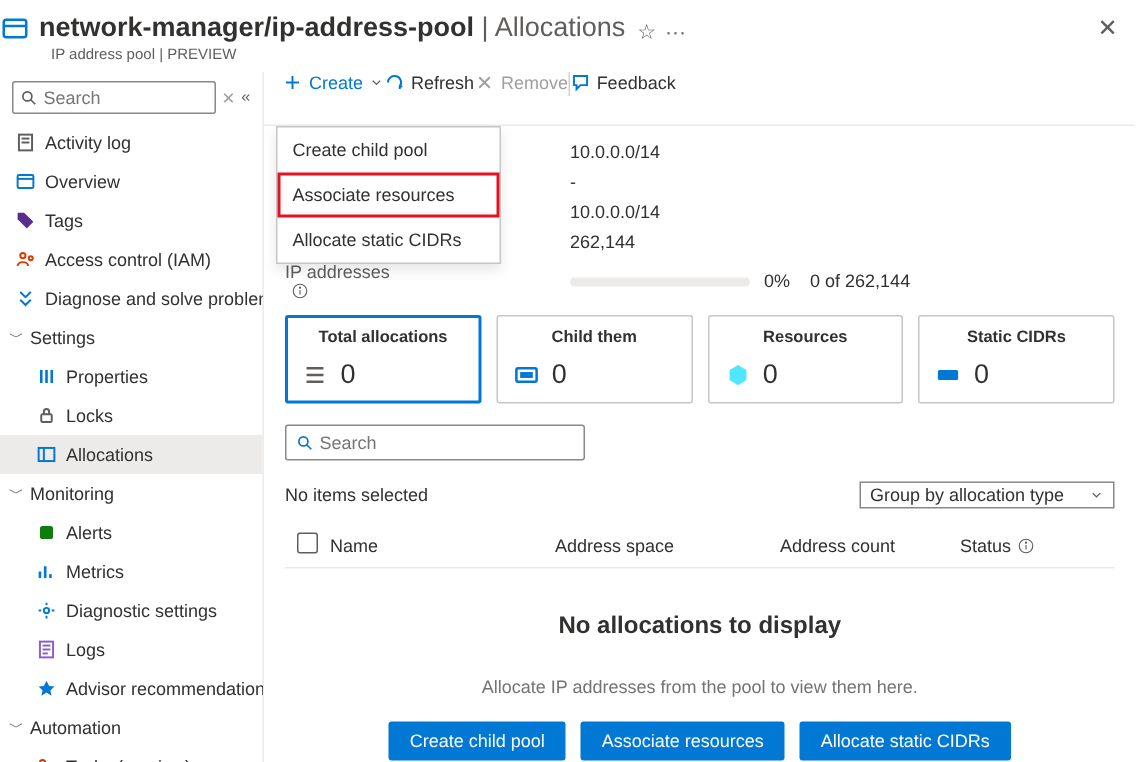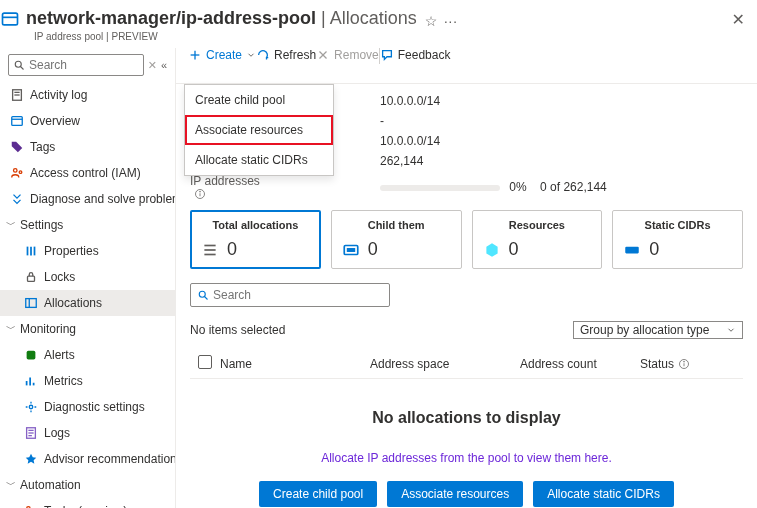--- a/index.html
+++ b/index.html
@@ -75,21 +75,21 @@
   .colheads { display: flex; align-items: center; padding: 6px 8px; border-bottom: 1px solid #edebe9; font-size: 12px; color: #323130; }
   .colheads .cb { width: 22px; }
   .colheads .c-name { width: 150px; }
   .colheads .c-addr { width: 150px; }
   .colheads .c-count { width: 120px; }
   .colheads .c-status { width: 80px; display:flex; align-items:center; gap:4px;}
   .checkbox { width: 14px; height: 14px; border: 1px solid #605e5c; border-radius: 2px; display:inline-block; }
 
   .empty { text-align: center; padding: 30px 0 10px 0; }
   .empty .et { font-size: 16px; font-weight: 600; margin-bottom: 6px; }
-  .empty .es { font-size: 12px; color: #6d28d9; margin-bottom: 16px; margin-top: 24px; }
+  .empty .es { font-size: 12px; color: #737373; margin-bottom: 16px; margin-top: 24px; }
   .btnrow { display: flex; gap: 10px; justify-content: center; }
   .pbtn { background: #0078d4; color: #fff; border: none; border-radius: 2px; padding: 6px 14px; font-size: 12px; cursor: pointer; }
 
   svg { display: block; }
 </style>
 </head>
 <body>
 
 <div class="root">
 

